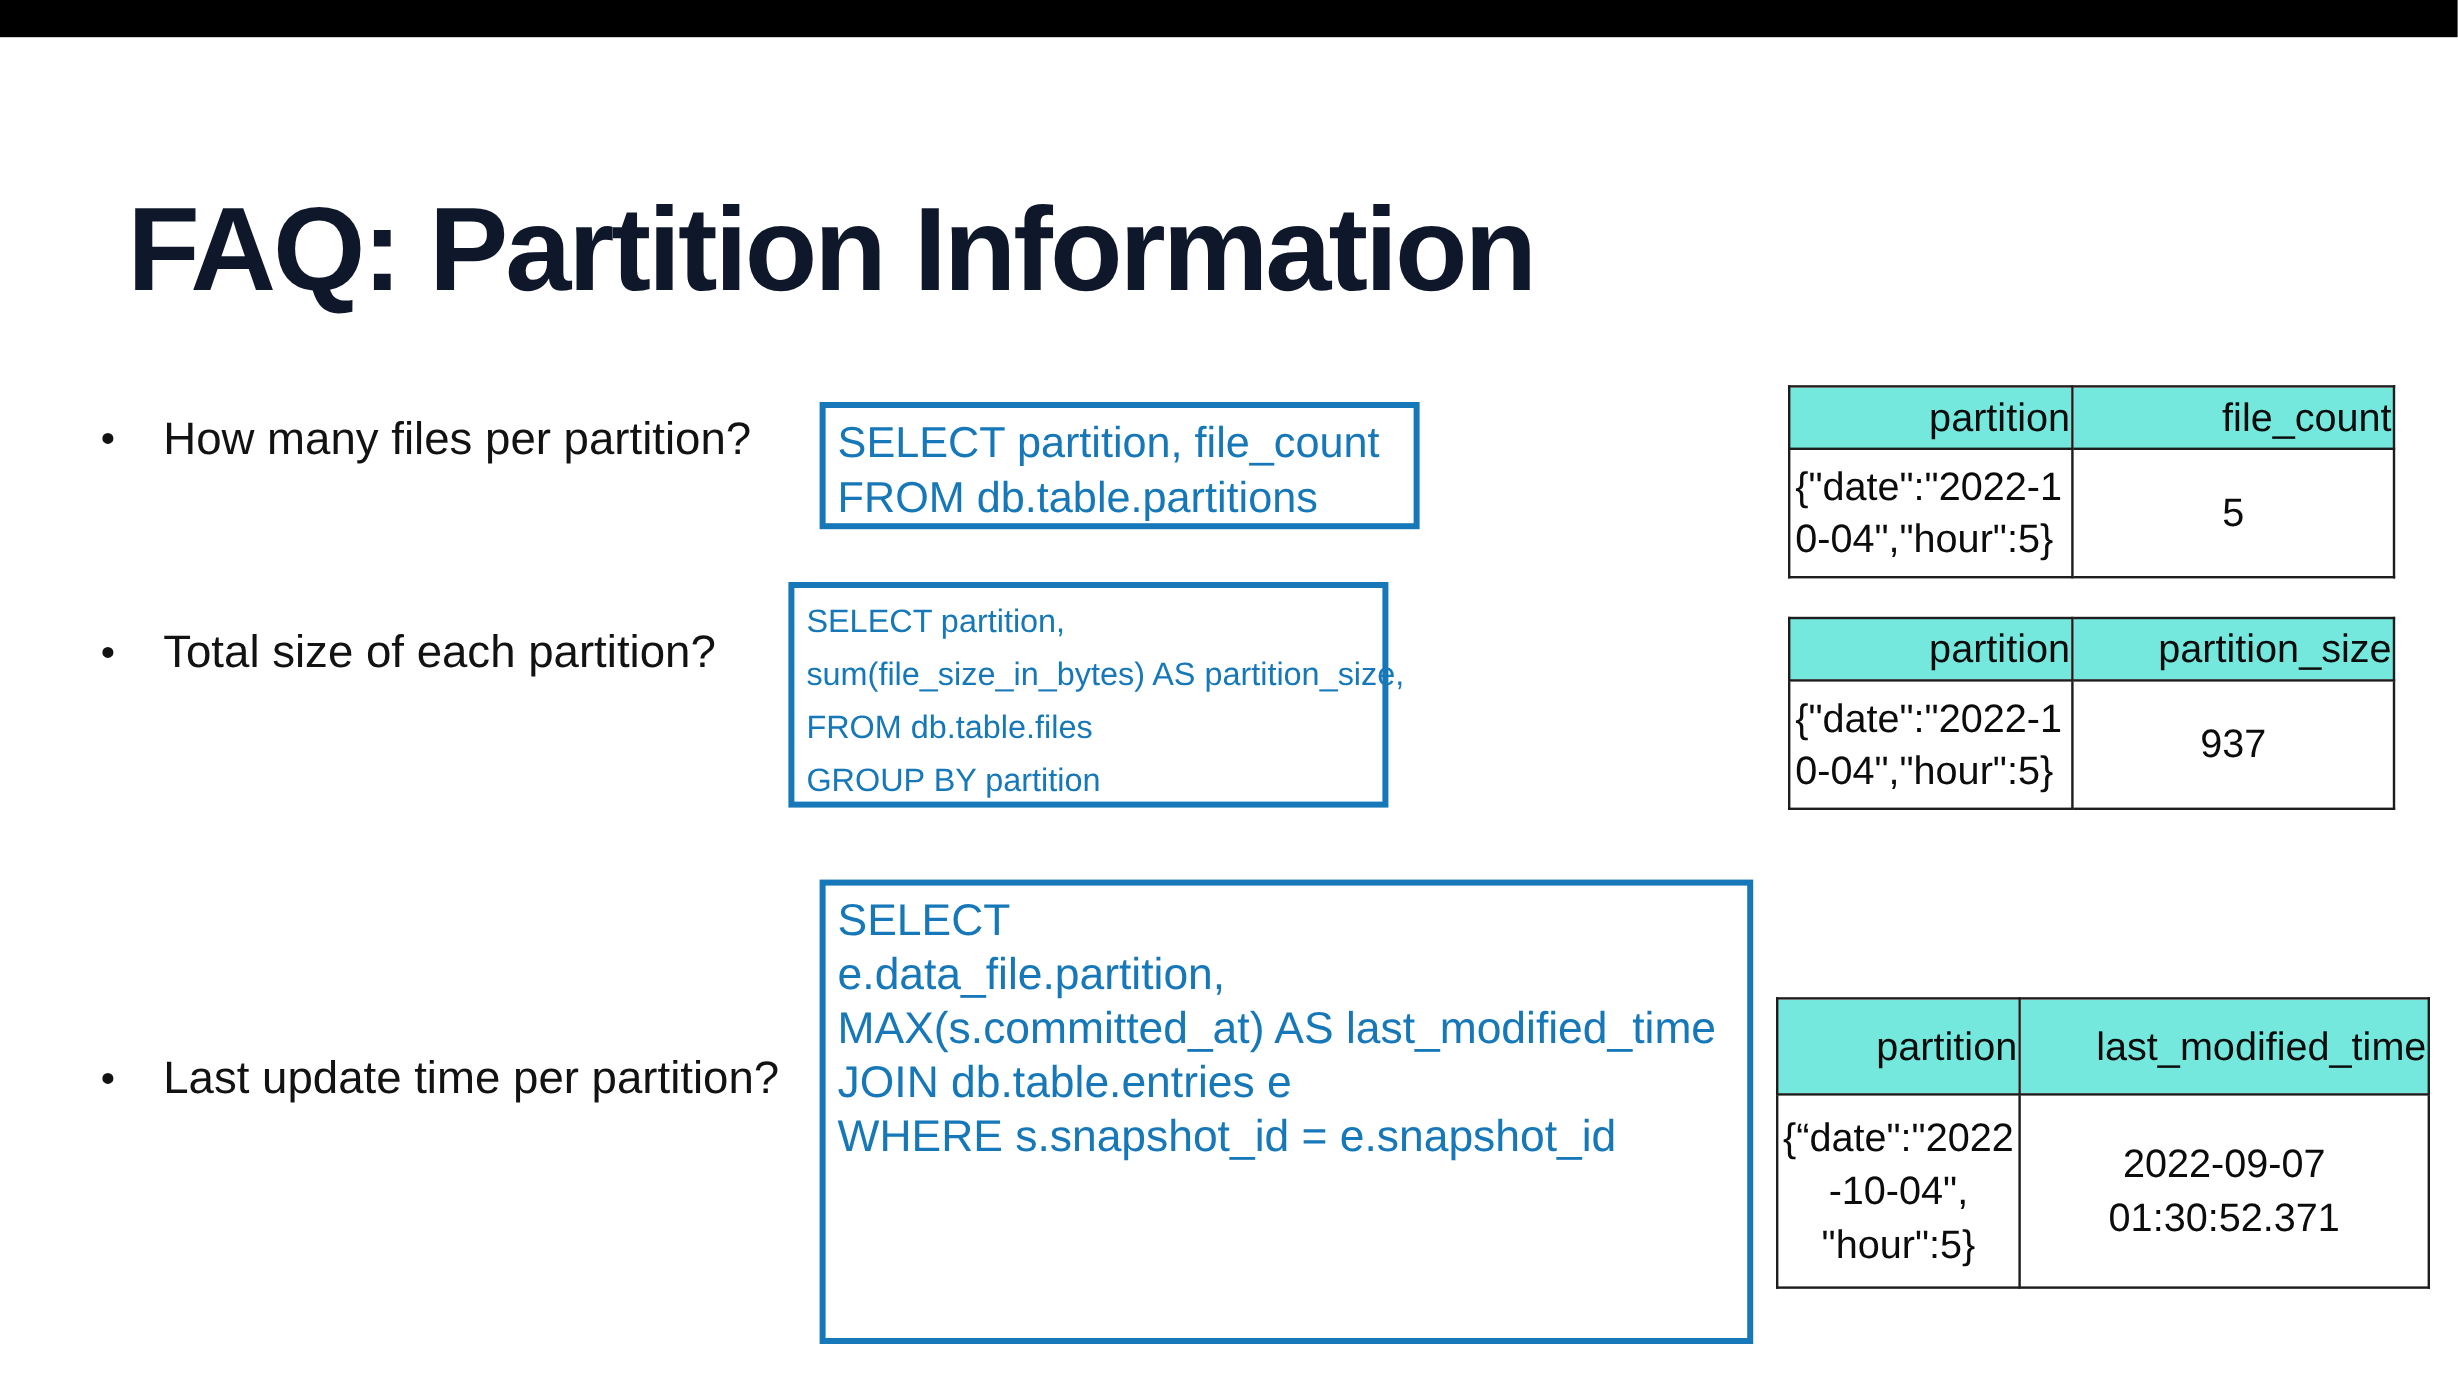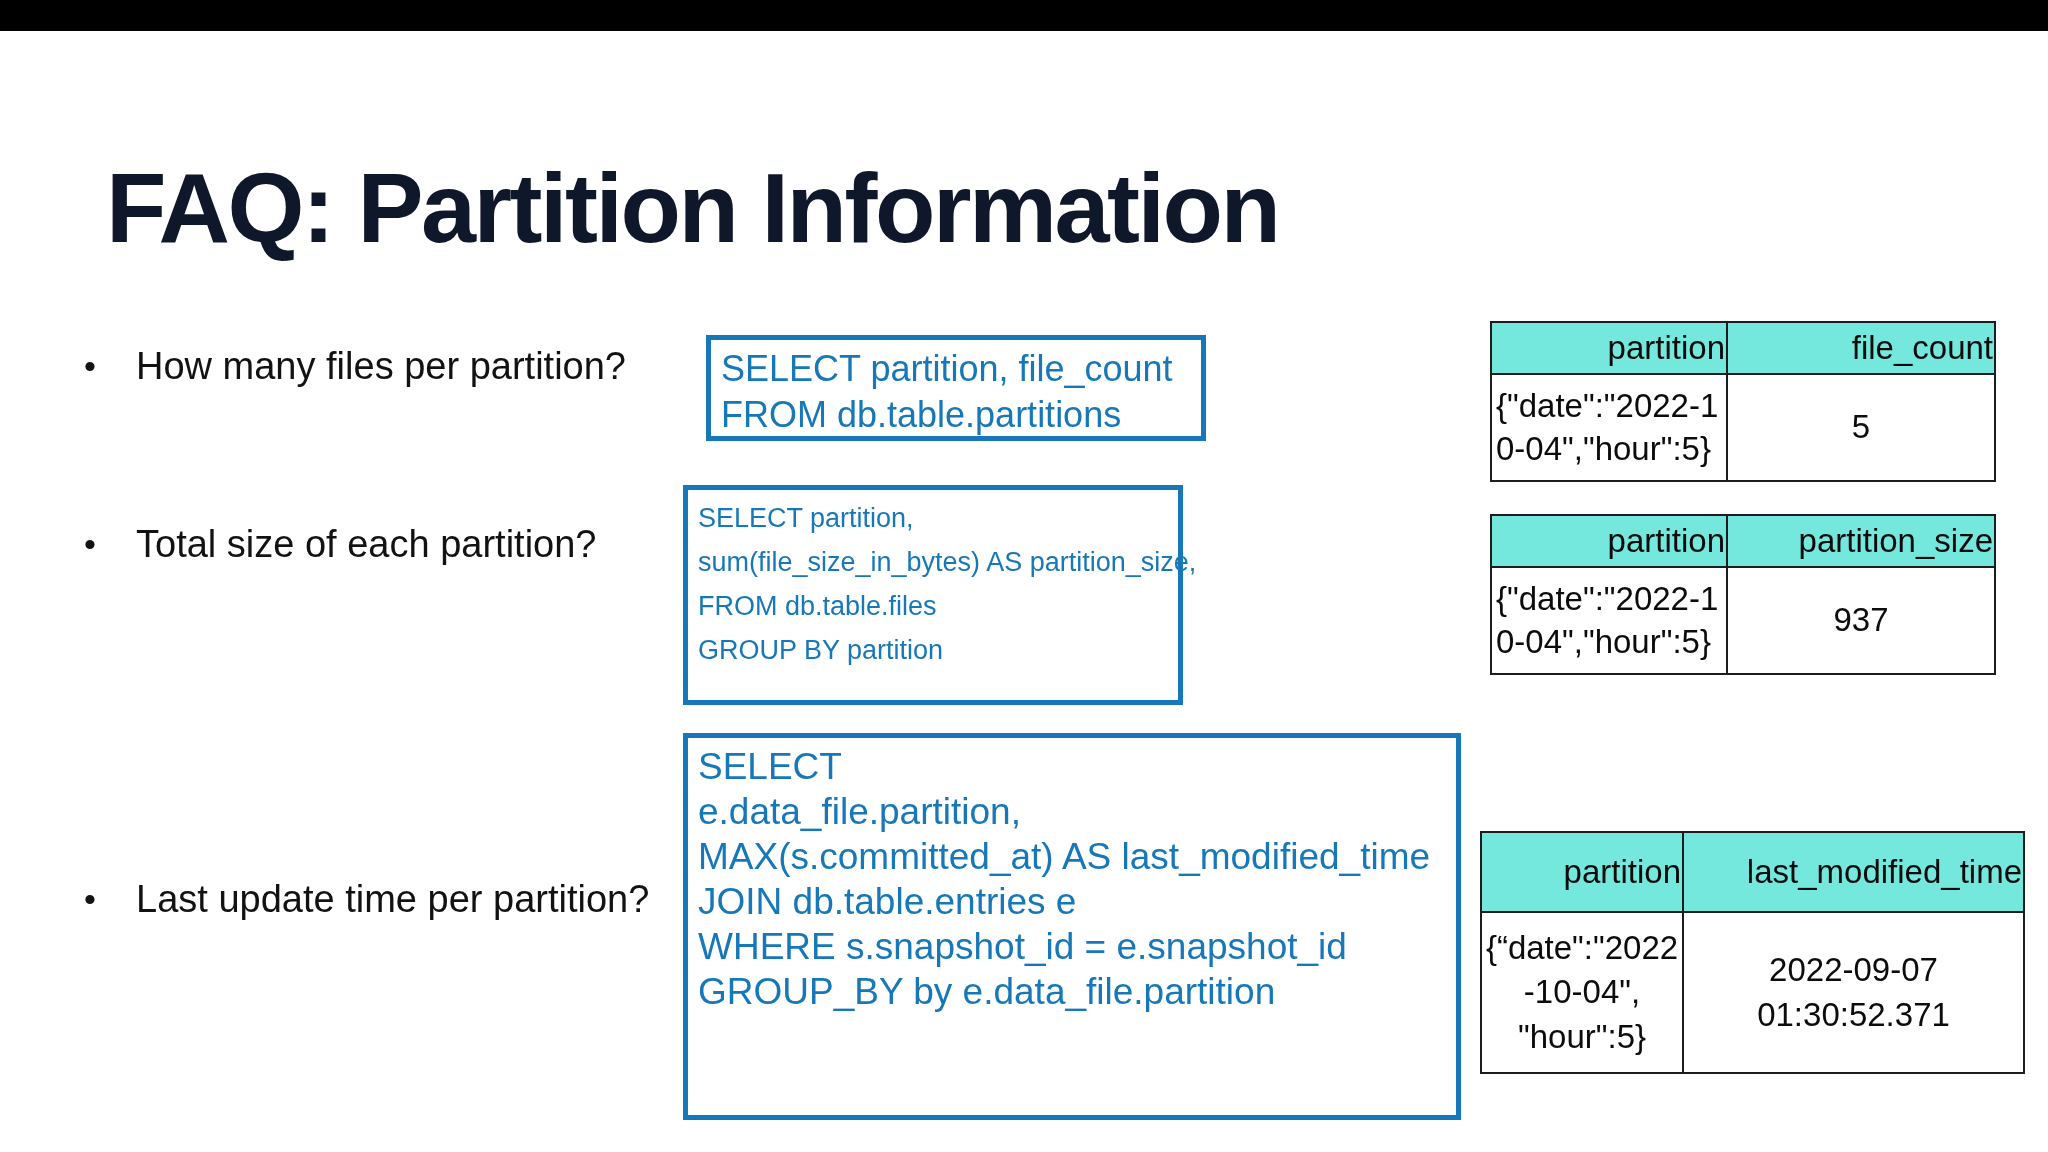--- a/index.html
+++ b/index.html
@@ -42,23 +42,23 @@
     box-sizing: border-box;
     border: 5px solid #1778B9;
     background: #ffffff;
     padding: 6px 0 0 10px;
     overflow: visible;
   }
   .sqlline {
     display: block; white-space: nowrap;
     color: #1778B9;
   }
-  .box1 { left: 706px; top: 335px; width: 500px; height: 106px; }
+  .box1 { left: 683px; top: 335px; width: 500px; height: 106px; }
   .box1 .sqlline { font-size: 36px; line-height: 46px; }
-  .box2 { left: 683px; top: 485px; width: 500px; height: 220px; }
+  .box2 { left: 657px; top: 485px; width: 500px; height: 188px; }
   .box2 .sqlline { font-size: 27px; line-height: 44px; }
   .box3 { left: 683px; top: 733px; width: 778px; height: 387px; }
   .box3 .sqlline { font-size: 37px; line-height: 45px; }
 
   table.tbl {
     position: absolute;
     border-collapse: collapse;
     table-layout: fixed;
     background: #ffffff;
   }
@@ -128,21 +128,20 @@
   <span class="sqlline">FROM db.table.files</span>
   <span class="sqlline">GROUP BY partition</span>
 </div>
 
 <div class="sqlbox box3">
   <span class="sqlline">SELECT</span>
   <span class="sqlline">e.data_file.partition,</span>
   <span class="sqlline">MAX(s.committed_at) AS last_modified_time</span>
   <span class="sqlline">JOIN db.table.entries e</span>
   <span class="sqlline">WHERE s.snapshot_id = e.snapshot_id</span>
-  <span class="sqlline">GROUP_BY by e.data_file.partition</span>
 </div>
 
 <table class="tbl t1">
   <colgroup>
       <col style="width:236px">
       <col style="width:268px">
     </colgroup>
   <tbody>
       <tr>
     <th>partition</th>

